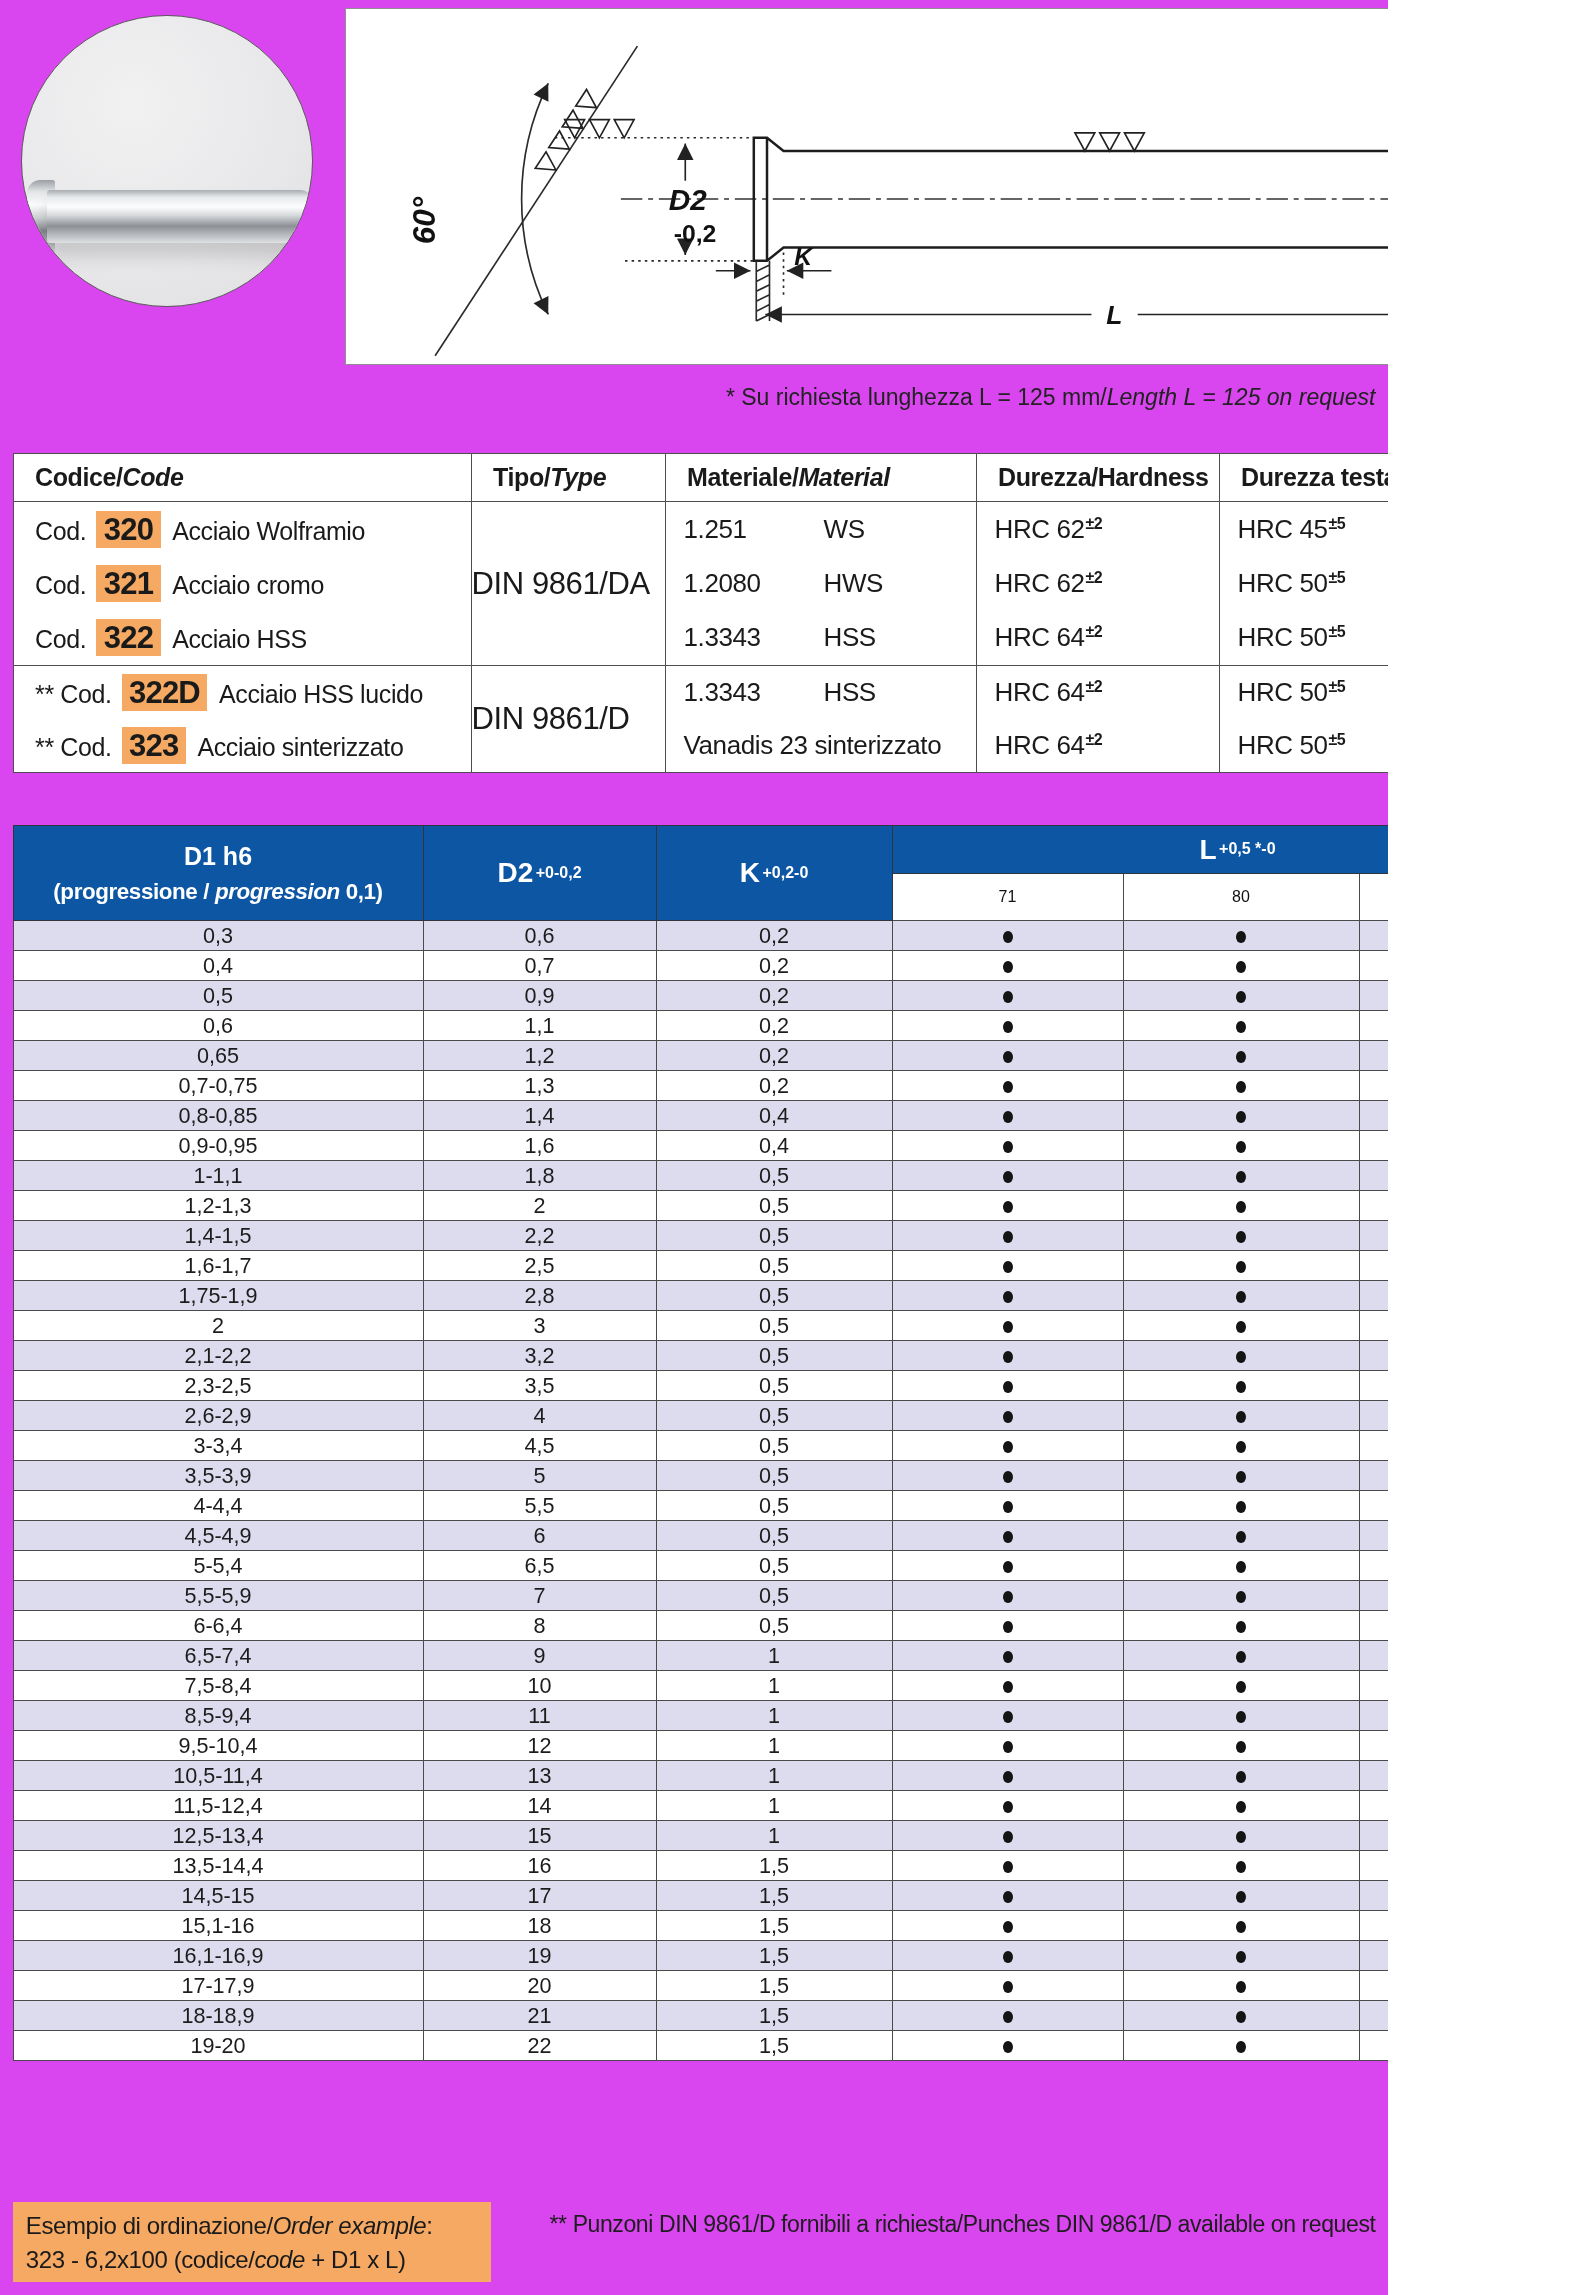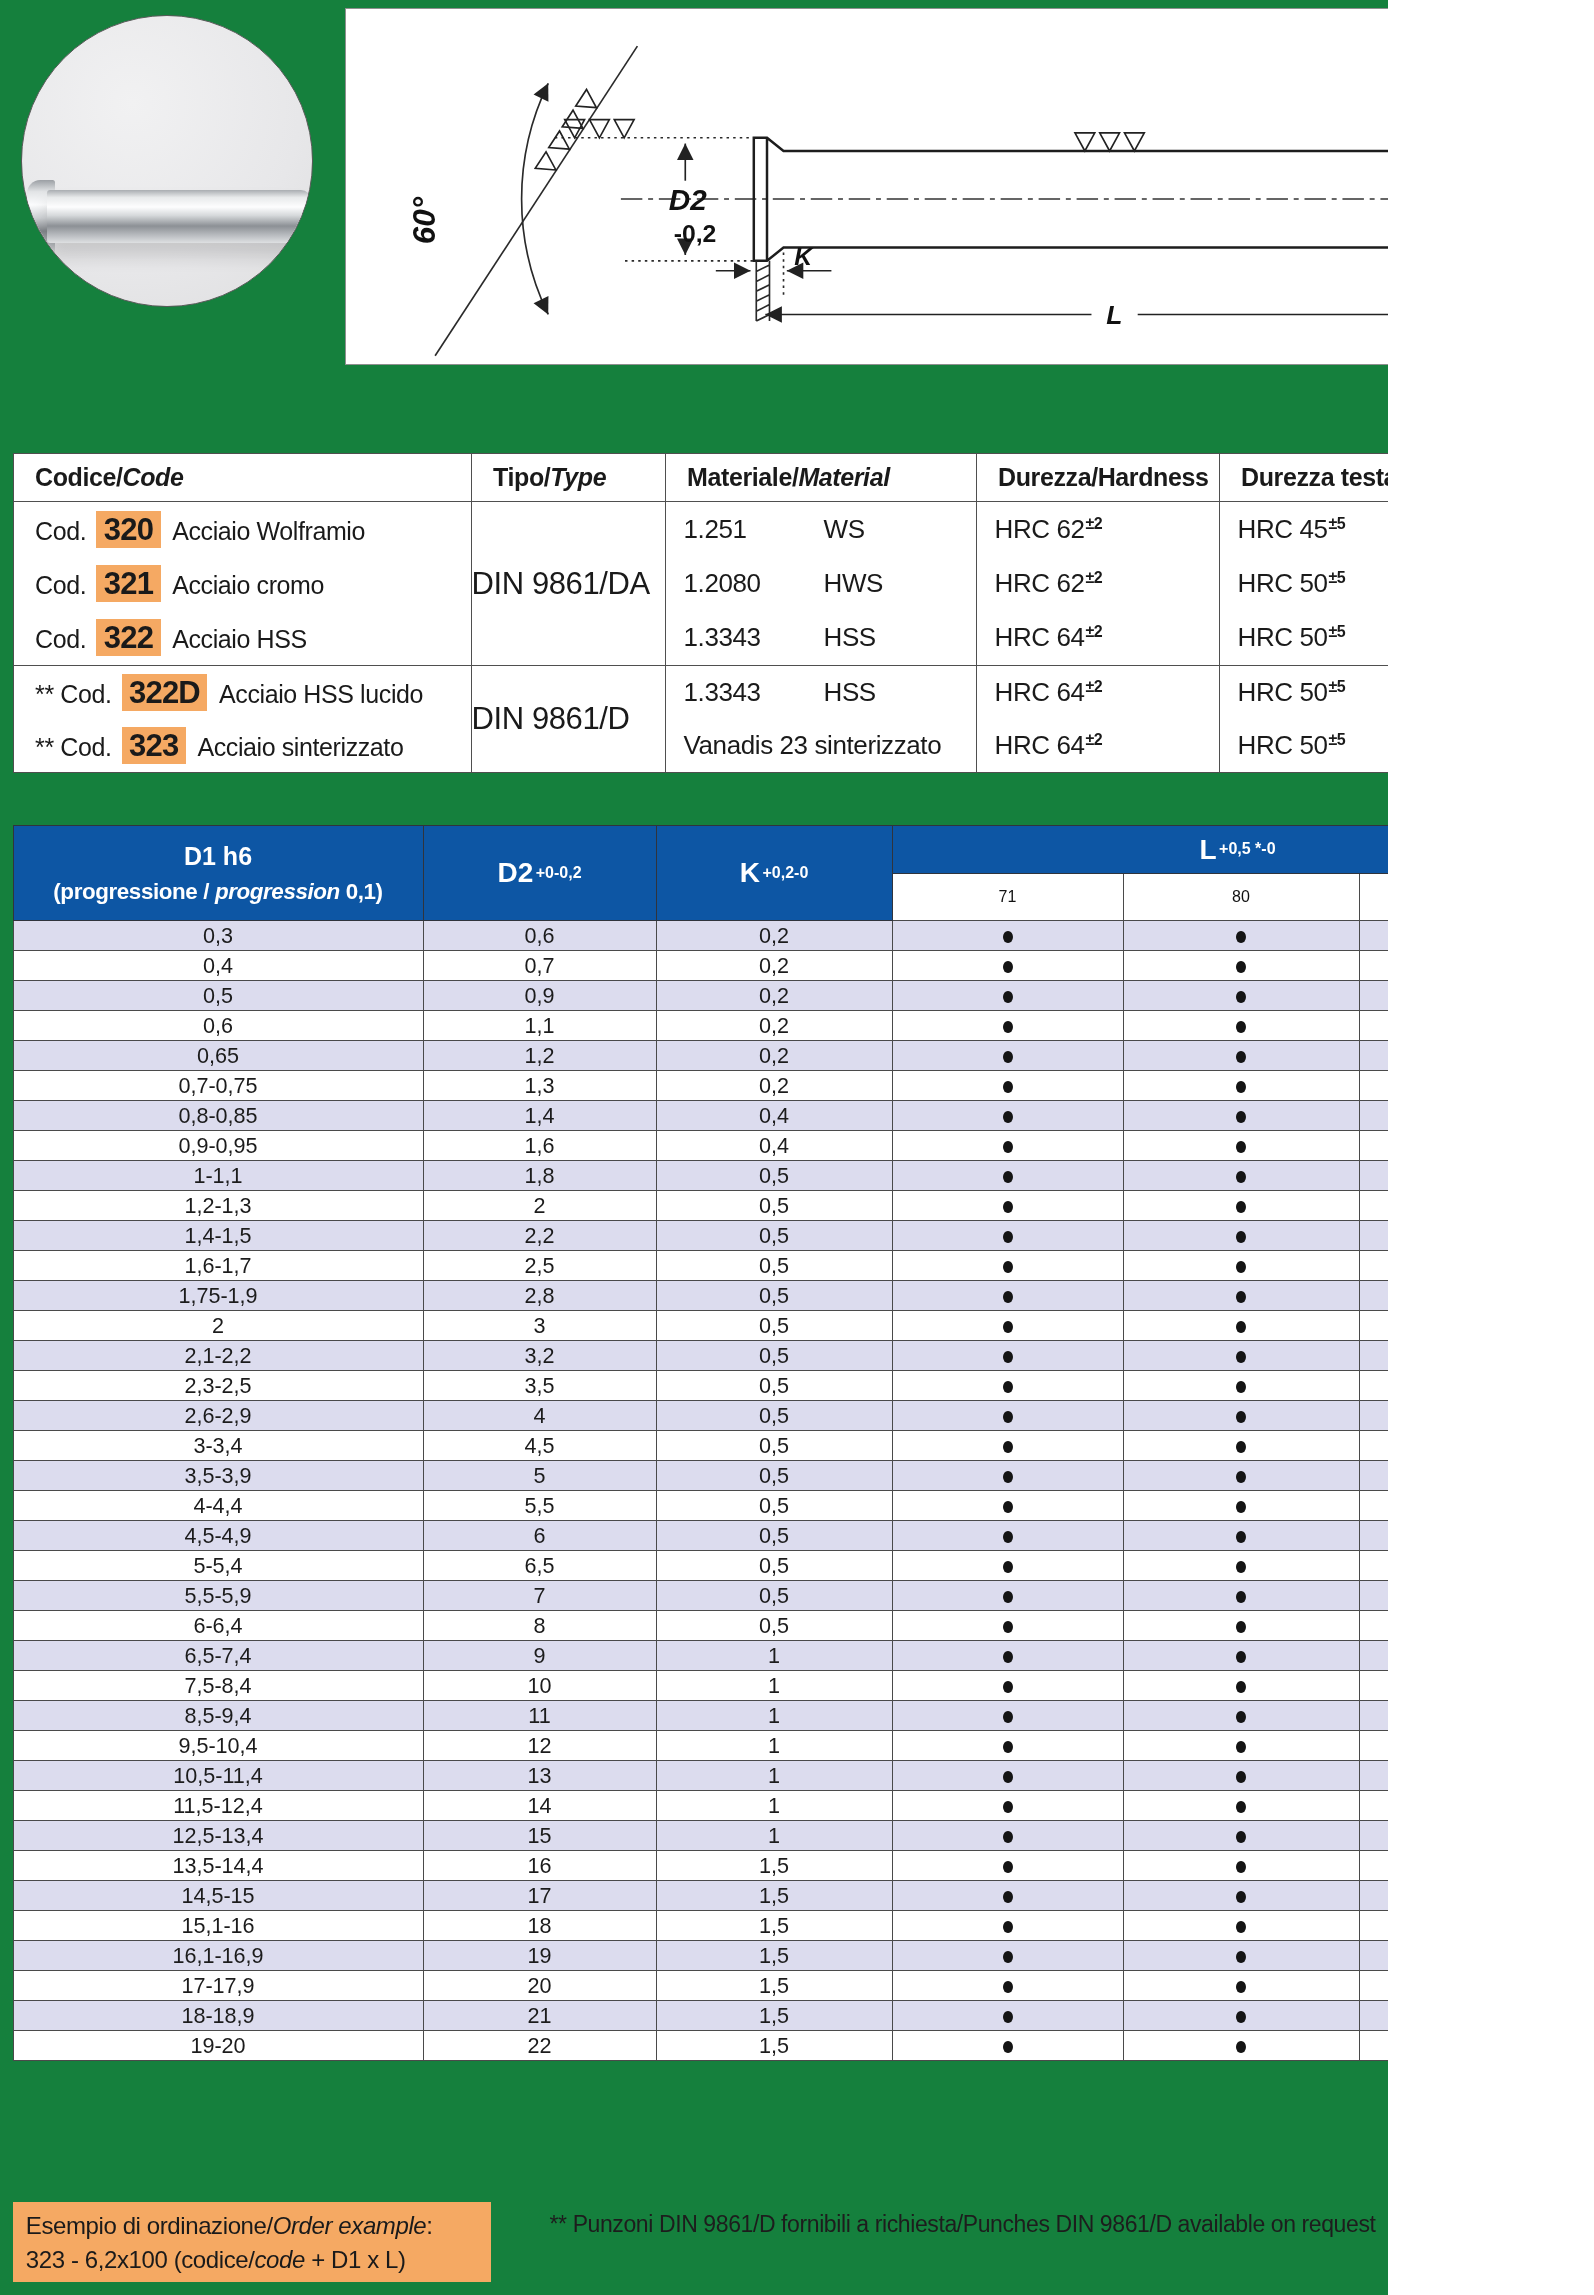--- a/index.html
+++ b/index.html
@@ -5,21 +5,21 @@
   :root{
     --orange:#f5a963;
     --blue:#0d56a4;
     --lavender:#dcdcee;
     --ink:#1a1a1a;
     --line:#4a4a4a;
   }
   *{box-sizing:border-box;margin:0;padding:0;}
   html,body{background:#fff;}
   body{font-family:"Liberation Sans",sans-serif;color:var(--ink);}
-  .page{position:relative;width:1388px;height:2295px;background:#15803d;overflow:hidden;}
+  .page{position:relative;width:1388px;height:2295px;background:#d946ef;overflow:hidden;}
 
   
   .photo-circle{position:absolute;left:21px;top:15px;width:292px;height:292px;border-radius:50%;
     background:radial-gradient(circle at 38% 30%,#f1f1f2,#e7e7e9 62%,#dededf);
     border:0.8px solid #5a5a5a;overflow:hidden;}
   .punch-shaft{position:absolute;left:25px;top:174px;width:264px;height:53px;border-radius:3.3px 10px 10px 3.3px;
     background:linear-gradient(180deg,#a9adb1 0%,#e8eaeb 14%,#fdfdfe 32%,#d6d9db 48%,#8c9095 68%,#b8bbbf 85%,#dee0e2 100%);
     box-shadow:0 13.3px 16.6px rgba(0,0,0,.14);}
   .punch-head{position:absolute;left:5px;top:164px;width:28px;height:73px;border-radius:13.3px 2.5px 2.5px 13.3px;
     background:linear-gradient(180deg,#9b9fa4 0%,#e2e4e6 16%,#fbfcfd 34%,#cfd2d5 52%,#82868b 70%,#b2b5b9 86%,#d9dbdd 100%);}
@@ -134,20 +134,21 @@
       <text class="lbl-med" x="918" y="381" style="font-size:32px">L</text>
 
       <line class="dwg-thin" x1="1369" y1="172" x2="1458" y2="172"></line>
       <line class="dwg-thin" x1="1369" y1="289" x2="1458" y2="289"></line>
       <line class="dwg-dim" x1="1441" y1="108" x2="1441" y2="168" marker-end="url(#arr)"></line>
       <line class="dwg-dim" x1="1441" y1="353" x2="1441" y2="293" marker-end="url(#arr)"></line>
       <text class="lbl-big" x="1404" y="228">D1</text>
     </svg>
   </div>
 
+  <div class="length-note"><span>* Su richiesta lunghezza L = 125 mm/</span><i>Length L = 125 on request</i></div>
 
   <table class="code-table">
     <colgroup>
         <col style="width:458px">
         <col style="width:194px">
         <col style="width:311px">
         <col style="width:243px">
         <col style="width:365px">
       </colgroup>
     <thead>

